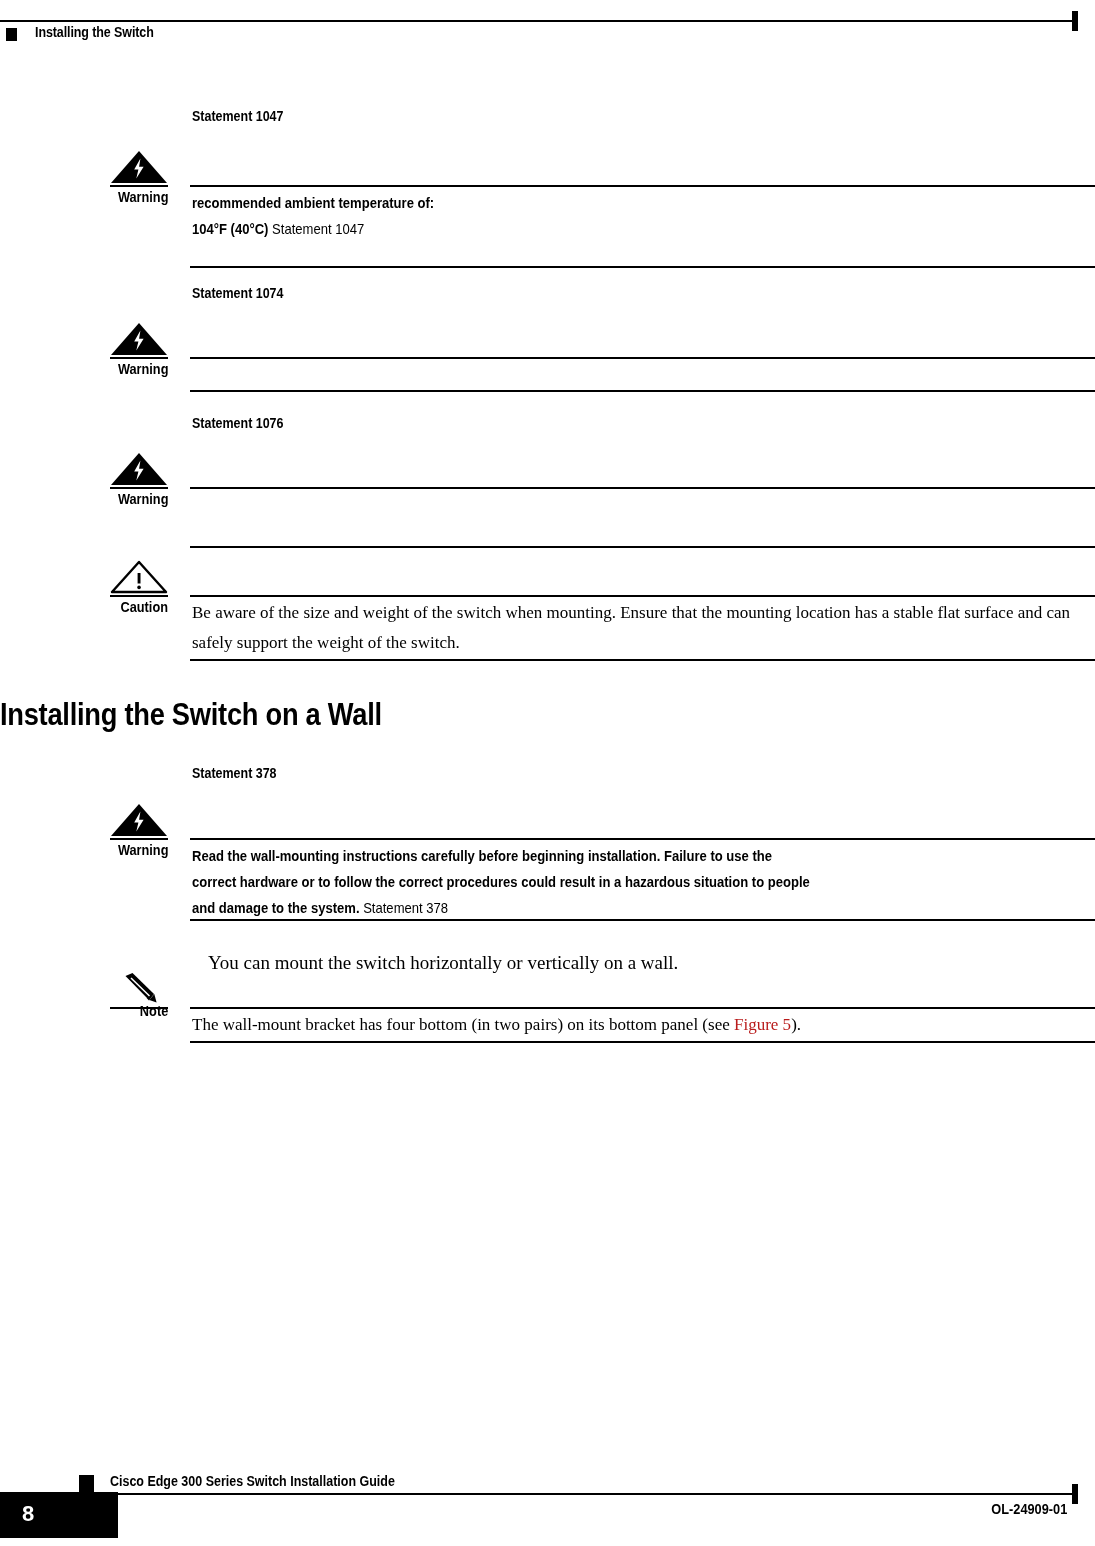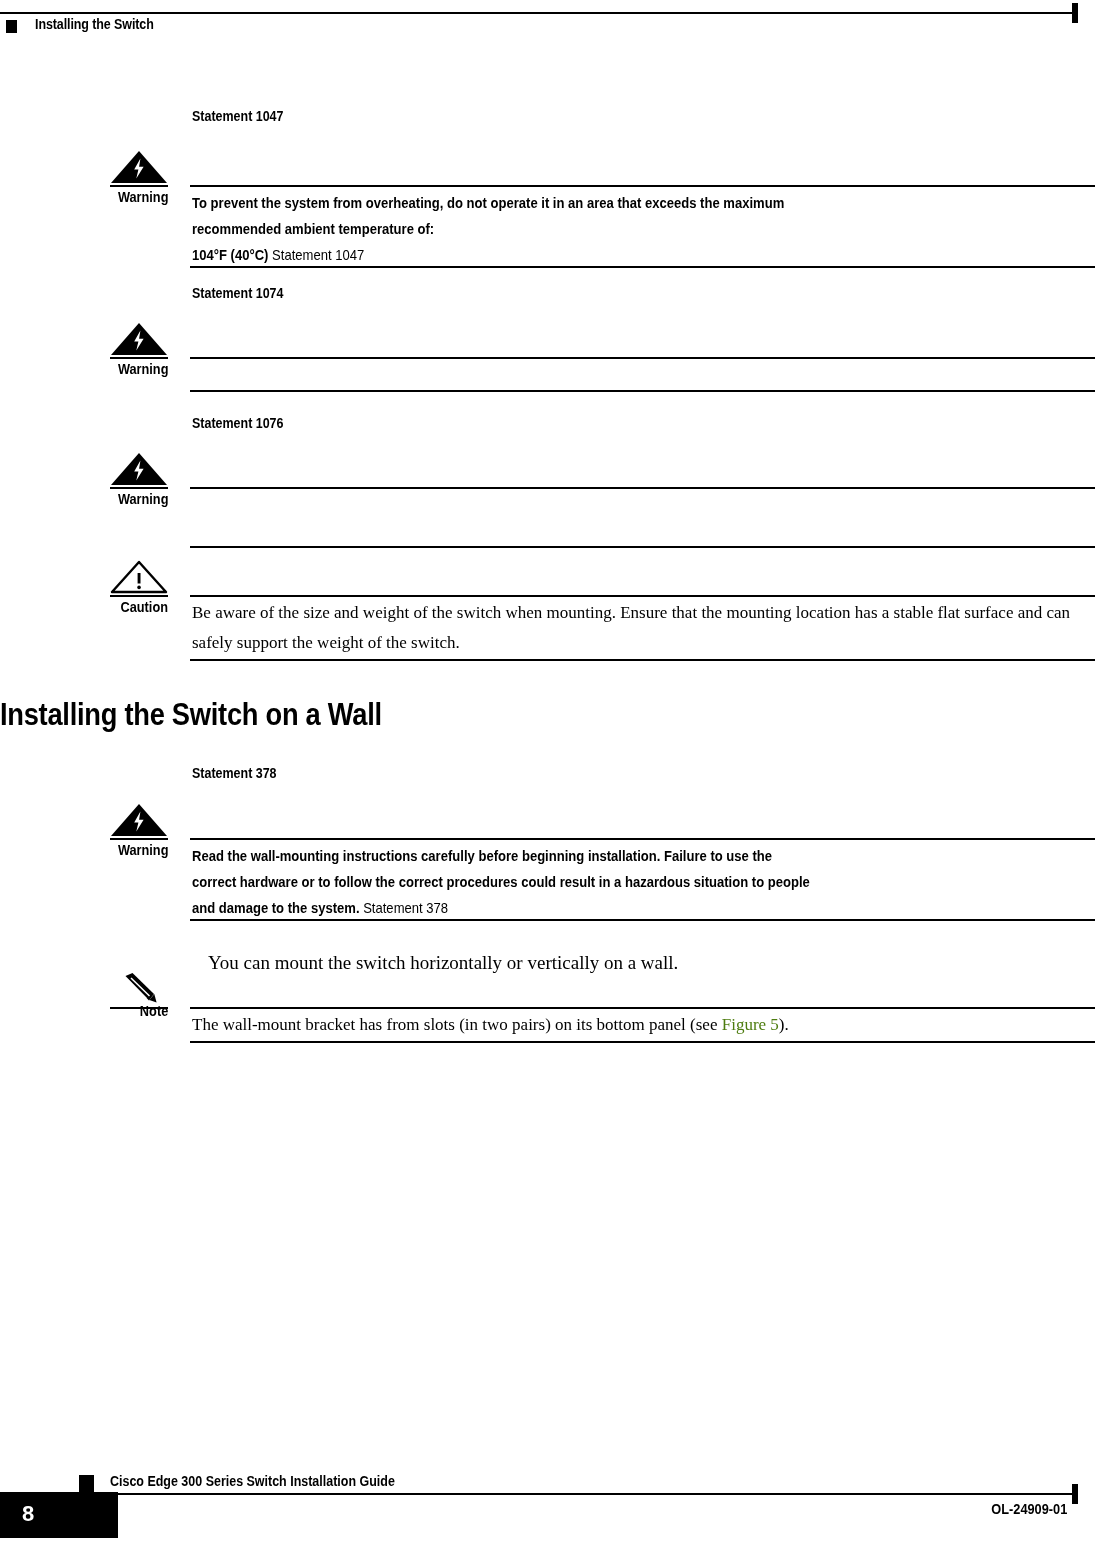--- a/index.html
+++ b/index.html
@@ -21,21 +21,21 @@
   .cond {
     font-family: "Liberation Sans Narrow", "Liberation Sans", "DejaVu Sans", sans-serif;
     font-stretch: condensed;
     transform-origin: left center;
   }
 
   
   #page-header {
     position: absolute;
     left: 0;
-    top: 0;
+    top: 8px;
     width: 1059px;
     height: 46px;
   }
   #page-header .hdr-rule {
     position: absolute;
     left: 0;
     top: 12px;
     width: 1072px;
     height: 2px;
     background: #000000;
@@ -166,21 +166,21 @@
   .body-para {
     position: absolute;
     left: 192px;
     width: 900px;
     font-family: "Liberation Serif", "DejaVu Serif", serif;
     font-size: 19px;
     line-height: 30px;
   }
 
   .link {
-    color: #4d7c0f;
+    color: #b91c1c;
   }
 
   
   #page-footer {
     position: absolute;
     left: 0;
     bottom: 0;
     width: 1095px;
     height: 96px;
   }
@@ -266,21 +266,20 @@
     <svg width="58" height="34" viewBox="0 0 58 34" aria-hidden="true">
       <path d="M29 1 L57 33 L1 33 Z" fill="#000000"></path>
       <path d="M30.4 8.5 L24.2 19.4 L28.4 19.4 L26.3 28.5 L33.6 16.8 L29.1 16.8 Z" fill="#ffffff"></path>
     </svg>
   </div>
   <div class="label-rule" style="top:77px"></div>
   <div class="admon-label cond" style="top:81px"><span>Warning</span></div>
 
   <div class="body-rule-top" style="top:77px"></div>
   <div class="admon-body" style="top:82px">
-    <span class="strong"><span class="inner">To prevent the system from overheating, do not operate it in an area that exceeds the maximum</span></span>
     <span class="strong"><span class="inner">recommended ambient temperature of:</span></span>
     <span class="strong"><span class="inner"><span>104°F (40°C)</span> <span class="ref">Statement 1047</span></span></span>
   </div>
   <div class="body-rule-bottom" style="top:158px"></div>
 </div>
 
 <div class="admon" style="top:285px;height:115px">
   <div class="statement-head cond" style="top:0px">Statement 1074</div>
 
   <div class="icon-box icon-warning" style="left:110px;top:37px">
@@ -364,21 +363,21 @@
         <line x1="8.0" y1="4.0" x2="26.5" y2="22.0" stroke="#ffffff" stroke-width="1.5"></line>
         <line x1="4.8" y1="6.0" x2="23.2" y2="24.2" stroke="#ffffff" stroke-width="1.5"></line>
       </g>
     </svg>
   </div>
   <div class="label-rule" style="top:35px"></div>
   <div class="admon-label cond" style="top:31px"><span>Note</span></div>
 
   <div class="body-rule-top" style="top:35px"></div>
   <div class="admon-body" style="top:38px">
-    <span class="serif-text"><span>The wall-mount bracket has from slots (in two pairs) on its bottom panel (see </span><a class="link" href="#" style="text-decoration:none">Figure 5</a><span>).</span></span>
+    <span class="serif-text"><span>The wall-mount bracket has four bottom (in two pairs) on its bottom panel (see </span><a class="link" href="#" style="text-decoration:none">Figure 5</a><span>).</span></span>
   </div>
   <div class="body-rule-bottom" style="top:69px"></div>
 </div>
 
 <div id="page-footer">
   <div class="ftr-block"></div>
   <div class="ftr-square"></div>
   <div class="ftr-pageno">8</div>
   <div class="ftr-guide cond">Cisco Edge 300 Series Switch Installation Guide</div>
   <div class="ftr-rule"></div>

